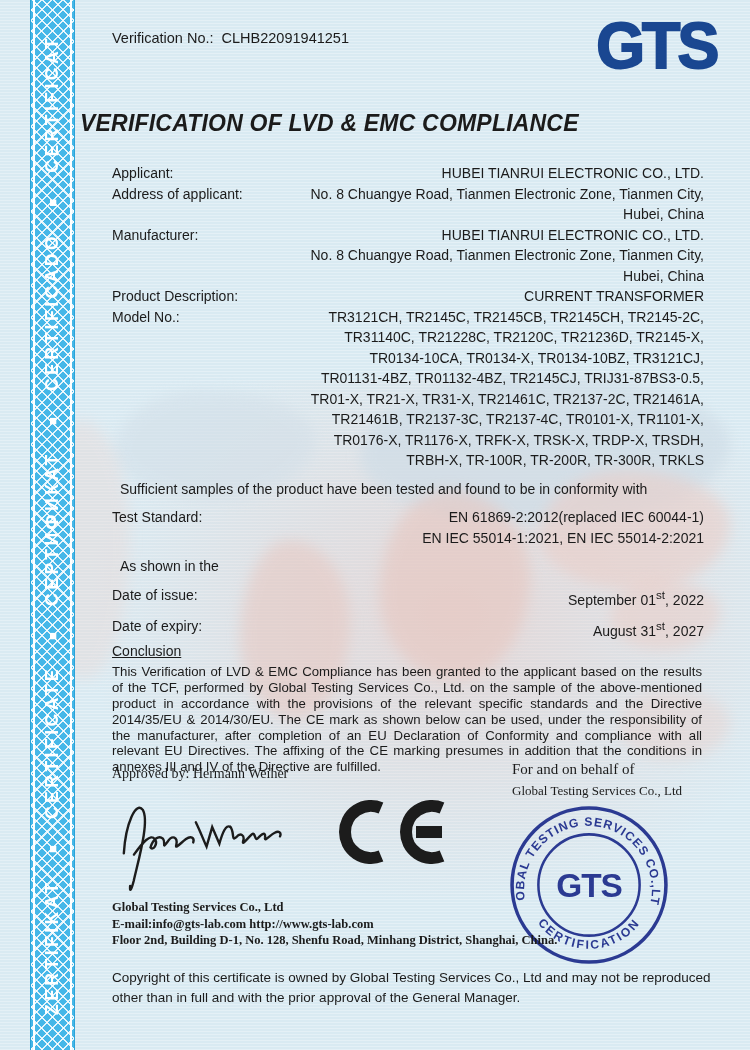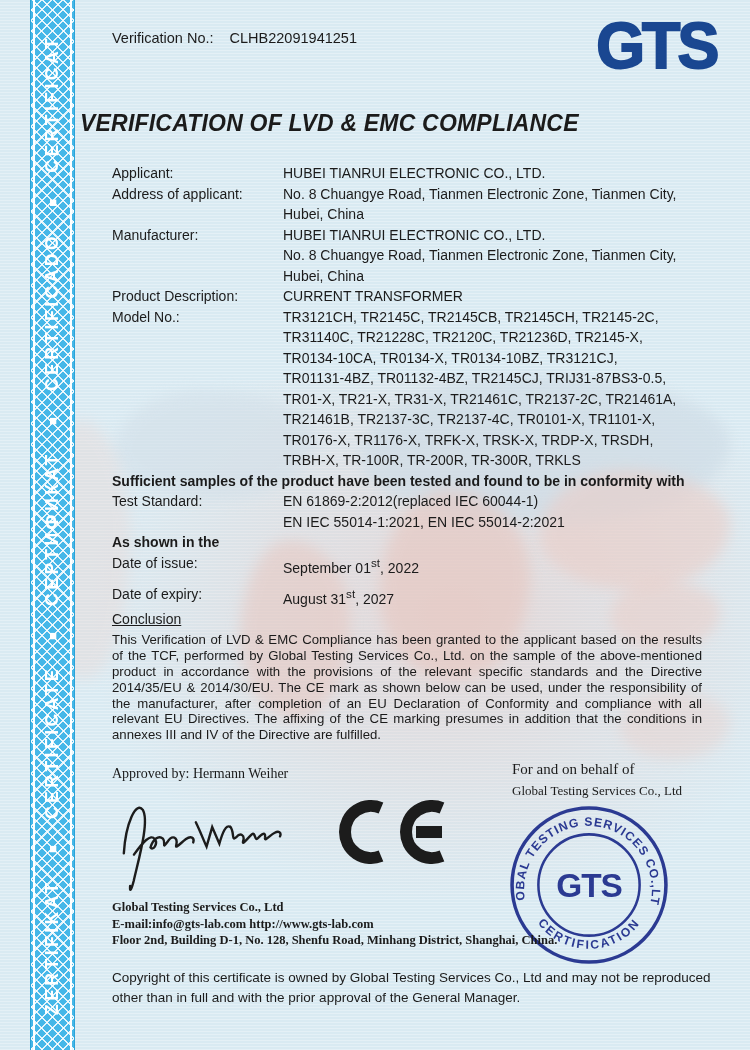--- a/index.html
+++ b/index.html
@@ -21,31 +21,31 @@
       repeating-linear-gradient(45deg, rgba(255,255,255,.85) 0 1.5px, rgba(0,0,0,0) 1.5px 7.5px),
       repeating-linear-gradient(-45deg, rgba(255,255,255,.85) 0 1.5px, rgba(0,0,0,0) 1.5px 7.5px);
     border-left:1px solid #2aa3d8;border-right:1px solid #2aa3d8;}
   .band-text{position:absolute;left:30px;top:1050px;width:1050px;height:45px;
     transform:rotate(-90deg);transform-origin:0 0;
     display:flex;align-items:center;justify-content:space-between;
     padding:0 35px;box-sizing:border-box;
     color:#ffffff;font-weight:bold;font-size:17.5px;letter-spacing:3.5px;}
   .band-text .sep{font-size:13px;letter-spacing:0;}
   
-  .verif-row{position:absolute;left:112px;top:30px;display:flex;gap:16px;font-size:14.5px;}
+  .verif-row{position:absolute;left:112px;top:30px;display:flex;gap:8px;font-size:14.5px;}
   .logo{position:absolute;right:32px;top:16px;font-weight:bold;font-size:64px;line-height:60px;
     color:#1a4791;-webkit-text-stroke:2px #1a4791;letter-spacing:-3px;transform:scaleX(.98);}
   .title{position:absolute;left:80px;top:110px;width:650px;text-align:left;
     font-size:23px;font-weight:bold;font-style:italic;letter-spacing:.2px;}
   
   .fields{position:absolute;left:112px;top:163px;width:592px;font-size:14px;line-height:20.5px;}
   .row{display:flex;}
   .lbl{width:171px;flex:0 0 171px;}
-  .val{flex:1;}
-  .note{margin:0;font-weight:bold;}
+  .val{flex:1;text-align:right;}
+  .note{margin:8px;}
   .spacer6{height:6px;}
   .conclusion-h{text-decoration:underline;}
   .conclusion-p{margin-top:3px;font-size:13.2px;line-height:15.8px;text-align:justify;width:590px;}
   
   .approved{position:absolute;left:112px;top:766px;font-family:"Liberation Serif",serif;font-size:14px;}
   .behalf1{position:absolute;left:512px;top:761px;font-family:"Liberation Serif",serif;font-size:15px;}
   .behalf2{position:absolute;left:512px;top:783px;font-family:"Liberation Serif",serif;font-size:13px;}
   .sig{position:absolute;left:103px;top:784px;}
   .ce{position:absolute;left:336px;top:797px;}
   .stamp{position:absolute;left:508px;top:804px;}

